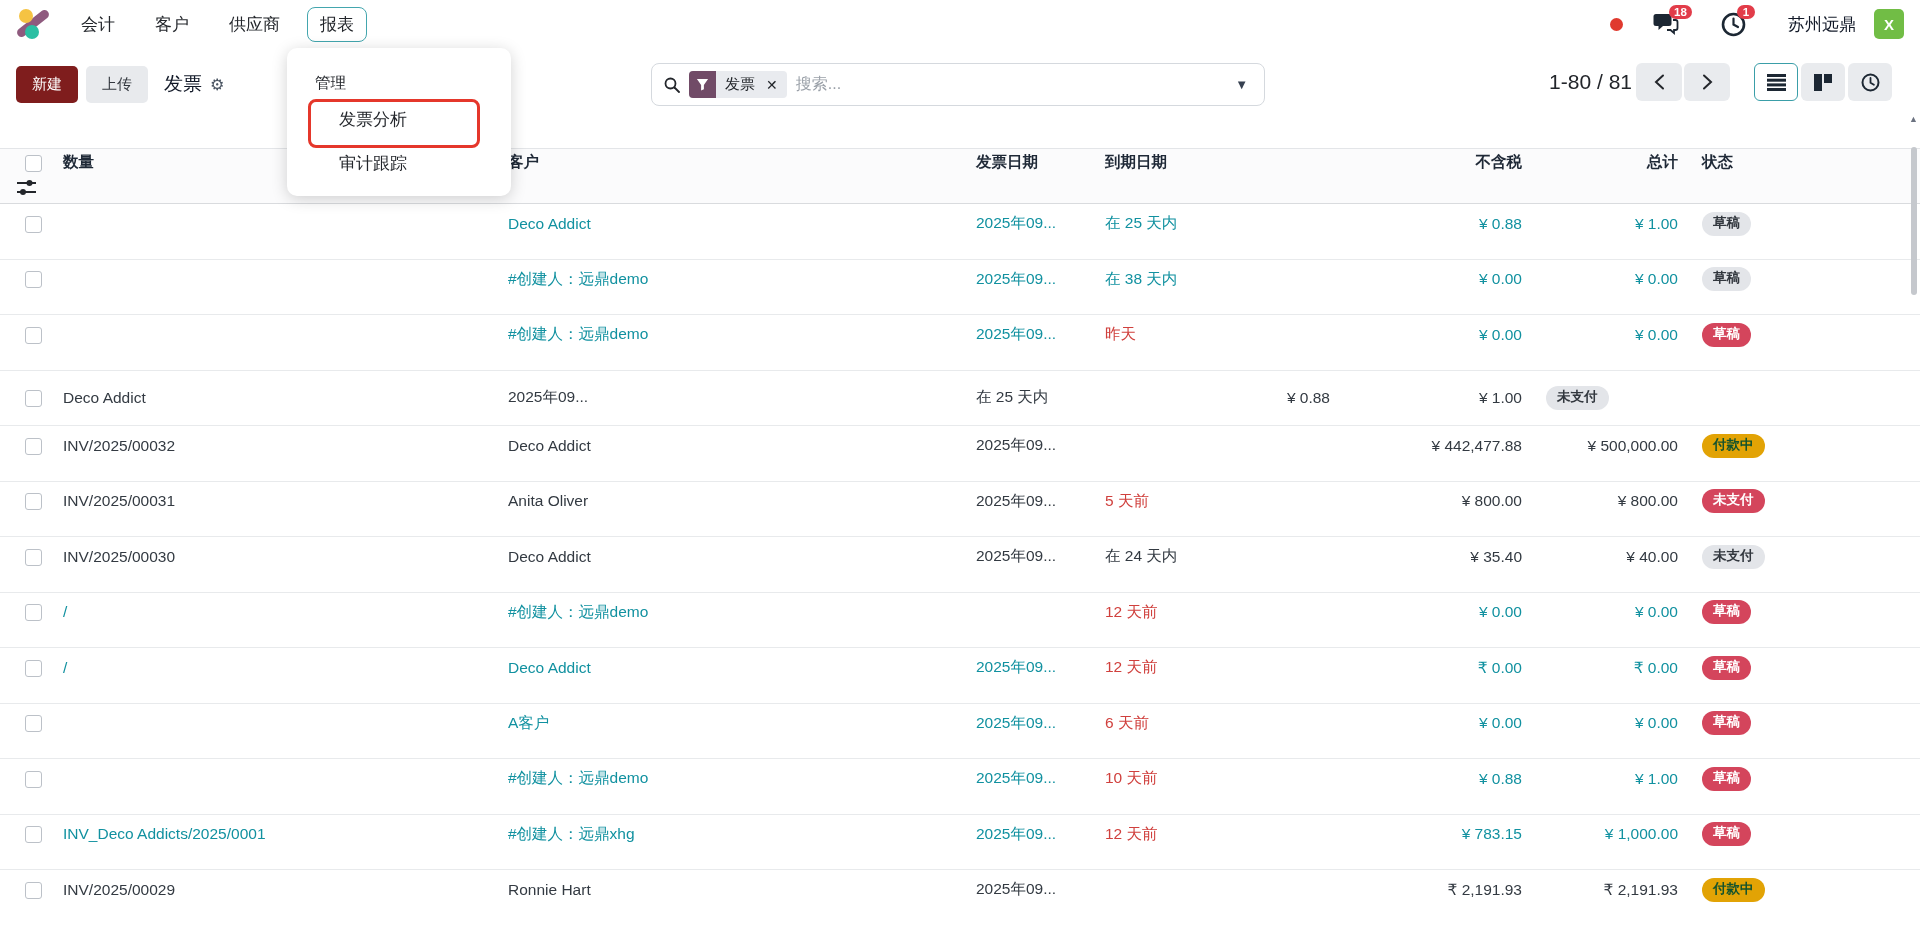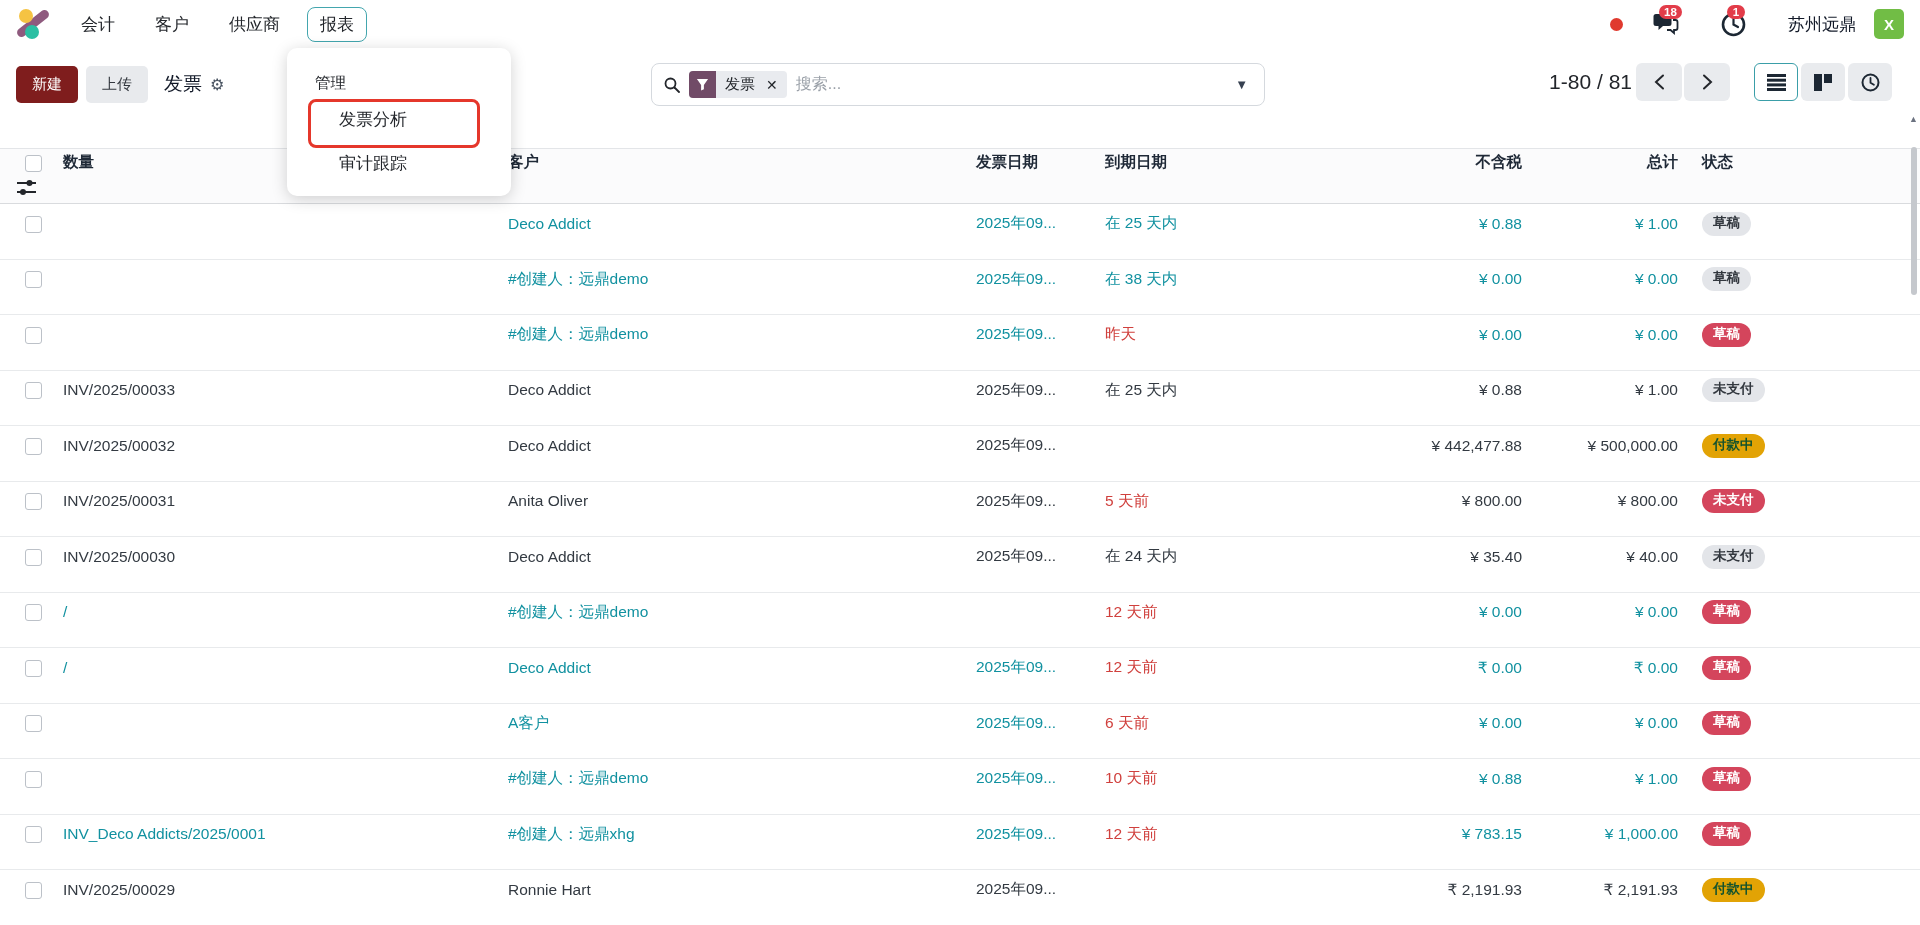--- a/index.html
+++ b/index.html
@@ -12,21 +12,21 @@
   .logo .bar { position:absolute; left:-2px; top:11px; width:38px; height:9px; background:#8f5a7e; border-radius:5px; transform:rotate(-38deg); }
   .logo .dot-y { position:absolute; left:3px; top:1px; width:14px; height:14px; border-radius:50%; background:#f5c343; }
   .logo .dot-t { position:absolute; left:9px; top:17px; width:14px; height:14px; border-radius:50%; background:#2bbfa3; }
   .nav-apps { display:flex; align-items:center; gap:14px; }
   .nav-app { font-size:17px; font-weight:500; color:#23262b; padding:5px 12px; border-radius:8px; border:1px solid transparent; cursor:pointer; }
   .nav-app.active { border-color:#43a6ae; }
   .systray { margin-left:auto; display:flex; align-items:center; }
   .rec-dot { width:13px; height:13px; border-radius:50%; background:#e03a2e; margin-right:30px; }
   .tray-ico { position:relative; margin-right:42px; }
   .tray-ico svg { display:block; }
-  .tray-badge { position:absolute; top:-7px; left:6px; background:#e23c49; color:#fff; font-size:11.5px; font-weight:700;
+  .tray-badge { position:absolute; top:-7px; left:16px; background:#e23c49; color:#fff; font-size:11.5px; font-weight:700;
      border-radius:9px; padding:1px 5px; min-width:18px; text-align:center; }
   .company { font-size:17px; color:#111827; margin-right:18px; }
   .avatar { width:30px; height:30px; border-radius:5px; background:#71bd45; color:#fff; font-size:15px; font-weight:700;
      display:flex; align-items:center; justify-content:center; }
 
   
   .cpanel { height:72px; position:relative; display:flex; align-items:center; padding:0 16px; background:#fff; }
   .btn { height:37px; padding:0 16px; border:none; border-radius:5px; font-size:15px; font-weight:500; cursor:pointer;
      font-family:inherit; }
   .btn-primary { background:#7f1d1d; color:#fff; }
@@ -233,21 +233,20 @@
         <div class="cell">#创建人：远鼎demo</div>
         <div class="cell">2025年09...</div>
         <div class="cell due-red">昨天</div>
         <div class="cell c-untaxed">¥ 0.00</div>
         <div class="cell c-total">¥ 0.00</div>
         <div class="c-status"><span class="badge badge-red">草稿</span></div>
         <div></div>
       </div>
       <div class="lv-row row-posted">
         <div class="c-check"><span class="cbox"></span></div>
-        <div class="cell">INV/2025/00033</div>
         <div class="cell">Deco Addict</div>
         <div class="cell">2025年09...</div>
         <div class="cell due-dark">在 25 天内</div>
         <div class="cell c-untaxed">¥ 0.88</div>
         <div class="cell c-total">¥ 1.00</div>
         <div class="c-status"><span class="badge badge-gray">未支付</span></div>
         <div></div>
       </div>
       <div class="lv-row row-posted">
         <div class="c-check"><span class="cbox"></span></div>

